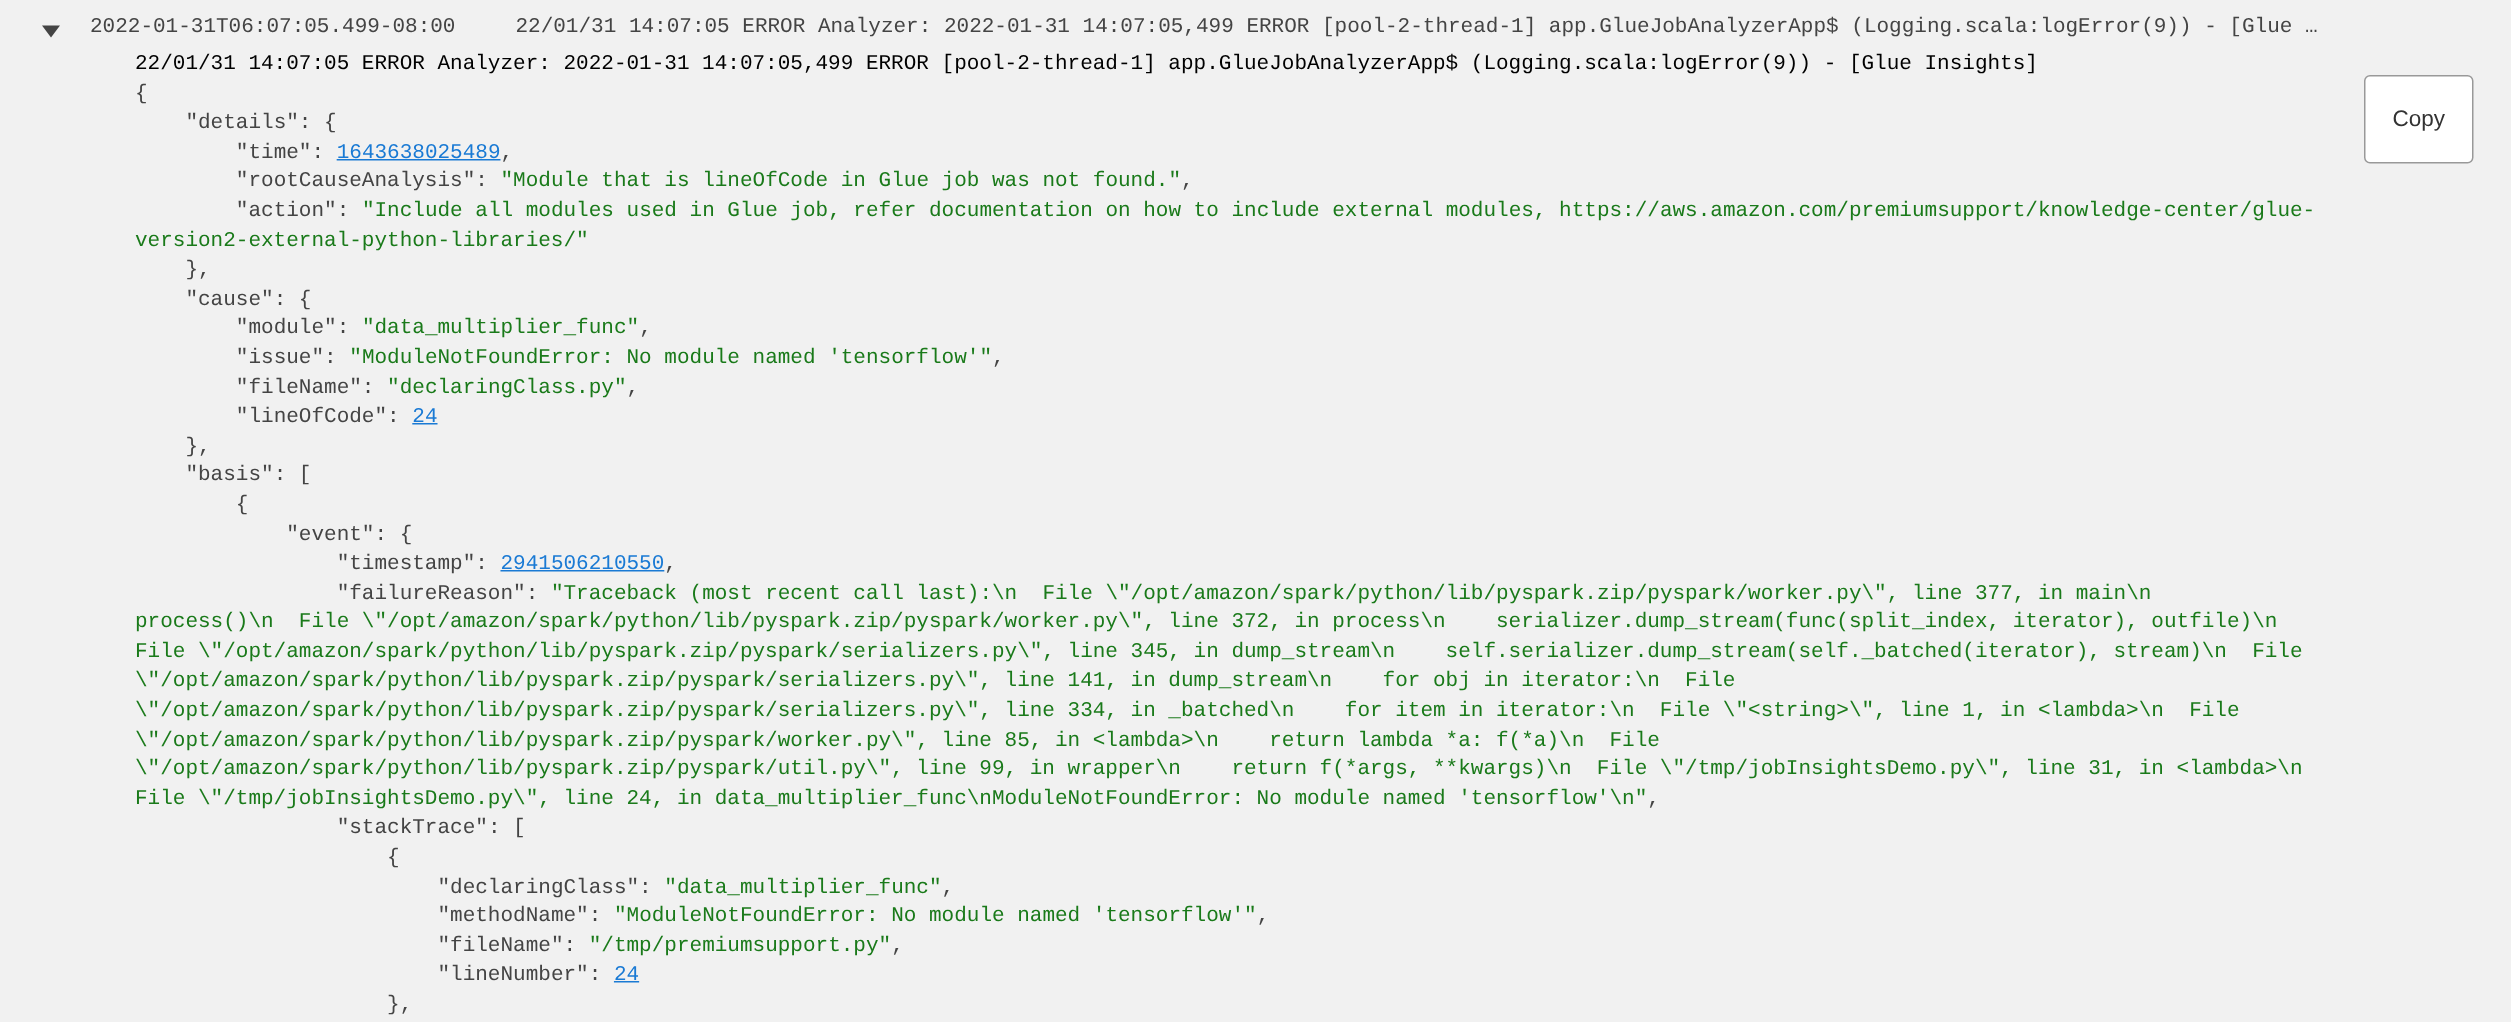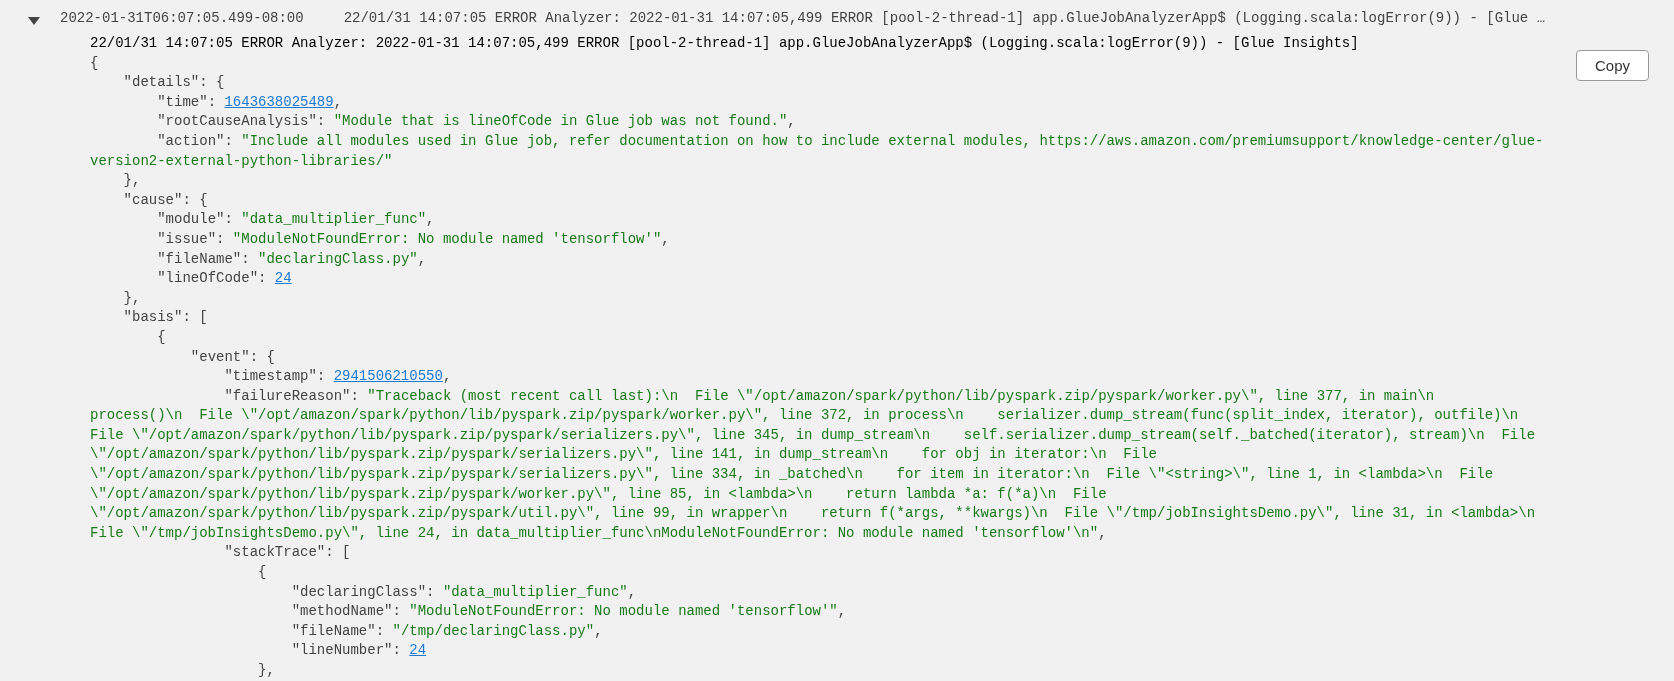--- a/index.html
+++ b/index.html
@@ -52,21 +52,21 @@
       line-height: 1.4;
       position: relative;
     }
     .copy-button {
       position: absolute;
       top: 50px;
       right: 25px;
       background: #fff;
       border: 1px solid #999;
       border-radius: 4px;
-      padding: 6px 18px;
+      padding: 20px 18px;
       font-family: "Amazon Ember", Arial, sans-serif;
       font-size: 15px;
       font-weight: 500;
       cursor: pointer;
       color: #333;
       text-align: center;
     }
     .json-key { color: #444; }
     .json-string { color: #1a7a1a; }
     .json-number { color: #1a7ad4; text-decoration: underline; }
@@ -99,16 +99,16 @@
     <span class="json-punc">},</span>
     <span class="json-key">"basis"</span><span class="json-punc">: [</span>
         <span class="json-punc">{</span>
             <span class="json-key">"event"</span><span class="json-punc">: {</span>
                 <span class="json-key">"timestamp"</span><span class="json-punc">: </span><span class="json-number">2941506210550</span><span class="json-punc">,</span>
                 <span class="json-key">"failureReason"</span><span class="json-punc">: </span><span class="json-string">"<span>Traceback (most recent call last):\n  File \"/opt/amazon/spark/python/lib/pyspark.zip/pyspark/worker.py\", line 377, in main\n    process()\n  File \"/opt/amazon/spark/python/lib/pyspark.zip/pyspark/worker.py\", line 372, in process\n    serializer.dump_stream(func(split_index, iterator), outfile)\n  File \"/opt/amazon/spark/python/lib/pyspark.zip/pyspark/serializers.py\", line 345, in dump_stream\n    self.serializer.dump_stream(self._batched(iterator), stream)\n  File \"/opt/amazon/spark/python/lib/pyspark.zip/pyspark/serializers.py\", line 141, in dump_stream\n    for obj in iterator:\n  File \"/opt/amazon/spark/python/lib/pyspark.zip/pyspark/serializers.py\", line 334, in _batched\n    for item in iterator:\n  File \"&lt;string&gt;\", line 1, in &lt;lambda&gt;\n  File \"/opt/amazon/spark/python/lib/pyspark.zip/pyspark/worker.py\", line 85, in &lt;lambda&gt;\n    return lambda *a: f(*a)\n  File \"/opt/amazon/spark/python/lib/pyspark.zip/pyspark/util.py\", line 99, in wrapper\n    return f(*args, **kwargs)\n  File \"/tmp/jobInsightsDemo.py\", line 31, in &lt;lambda&gt;\n  File \"/tmp/jobInsightsDemo.py\", line 24, in data_multiplier_func\nModuleNotFoundError: No module named 'tensorflow'\n</span>"</span><span class="json-punc">,</span>
                 <span class="json-key">"stackTrace"</span><span class="json-punc">: [</span>
                     <span class="json-punc">{</span>
                         <span class="json-key">"declaringClass"</span><span class="json-punc">: </span><span class="json-string">"<span>data_multiplier_func</span>"</span><span class="json-punc">,</span>
                         <span class="json-key">"methodName"</span><span class="json-punc">: </span><span class="json-string">"<span>ModuleNotFoundError: No module named 'tensorflow'</span>"</span><span class="json-punc">,</span>
-                        <span class="json-key">"fileName"</span><span class="json-punc">: </span><span class="json-string">"<span>/tmp/declaringClass.py</span>"</span><span class="json-punc">,</span>
+                        <span class="json-key">"fileName"</span><span class="json-punc">: </span><span class="json-string">"<span>/tmp/premiumsupport.py</span>"</span><span class="json-punc">,</span>
                         <span class="json-key">"lineNumber"</span><span class="json-punc">: </span><span class="json-number">24</span>
                     <span class="json-punc">},</span></div>
 </div>
 
 </body></html>

